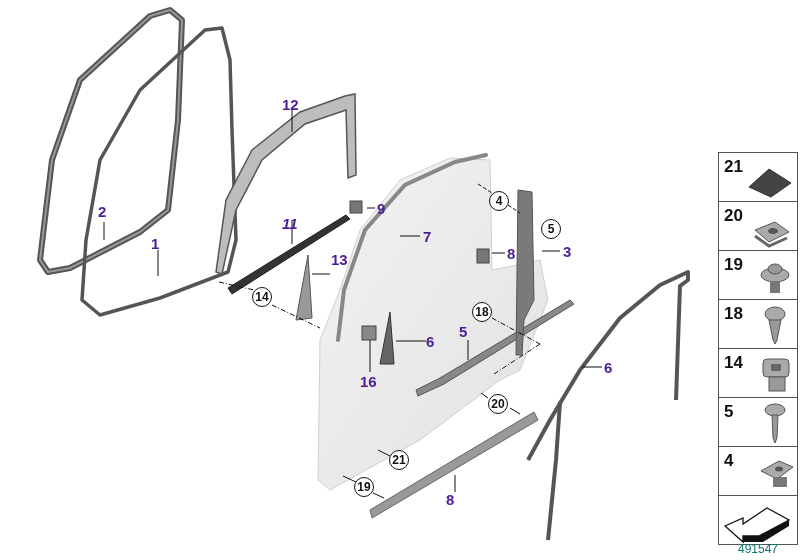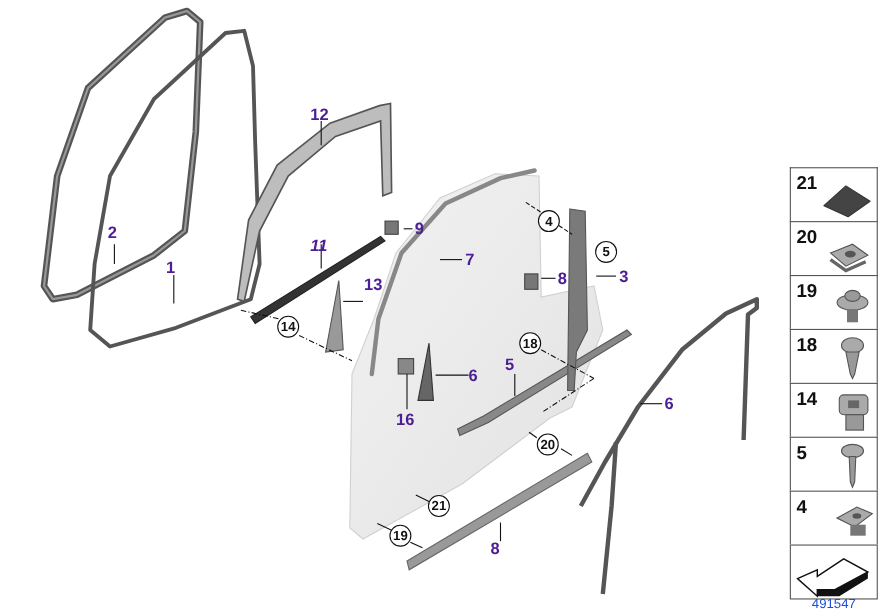--- a/index.html
+++ b/index.html
@@ -5,21 +5,21 @@
   html, body { margin:0; padding:0; background:#ffffff; }
   body { width:800px; height:560px; position:relative; overflow:hidden; font-family:"Liberation Sans", sans-serif; }
   #diagram { position:absolute; left:0; top:0; width:800px; height:560px; }
   .lbl { position:absolute; font-family:"Liberation Sans", sans-serif; font-weight:bold; font-size:15px; color:#4c1d95; line-height:1; }
   .circ { position:absolute; width:20px; height:20px; border:1.3px solid #111; border-radius:50%; font-family:"Liberation Sans", sans-serif; font-weight:bold; font-size:12px; color:#111; display:flex; align-items:center; justify-content:center; background:#fff; box-sizing:border-box; }
   #legend { position:absolute; left:718px; top:152px; width:80px; }
   .cell { position:relative; width:78px; border:1px solid #555; border-bottom:none; background:#fff; box-sizing:content-box; }
   .cell:last-child { border-bottom:1px solid #555; }
   .cell .num { position:absolute; left:5px; top:4px; font-family:"Liberation Sans", sans-serif; font-weight:bold; font-size:17px; color:#111; }
   .cell svg { position:absolute; left:0; top:0; }
-  #docid { position:absolute; left:738px; top:542px; font-family:"Liberation Sans", sans-serif; font-size:12px; color:#1d4ed8; }
+  #docid { position:absolute; left:738px; top:542px; font-family:"Liberation Sans", sans-serif; font-size:12px; color:#0f766e; }
 </style>
 </head>
 <body>
 
 <div id="diagram">
 <svg width="800" height="560" viewBox="0 0 800 560">
   <defs>
     <linearGradient id="doorg" x1="0" y1="0" x2="1" y2="1">
       <stop offset="0" stop-color="#f2f2f2"></stop>
       <stop offset="1" stop-color="#e2e2e2"></stop>

